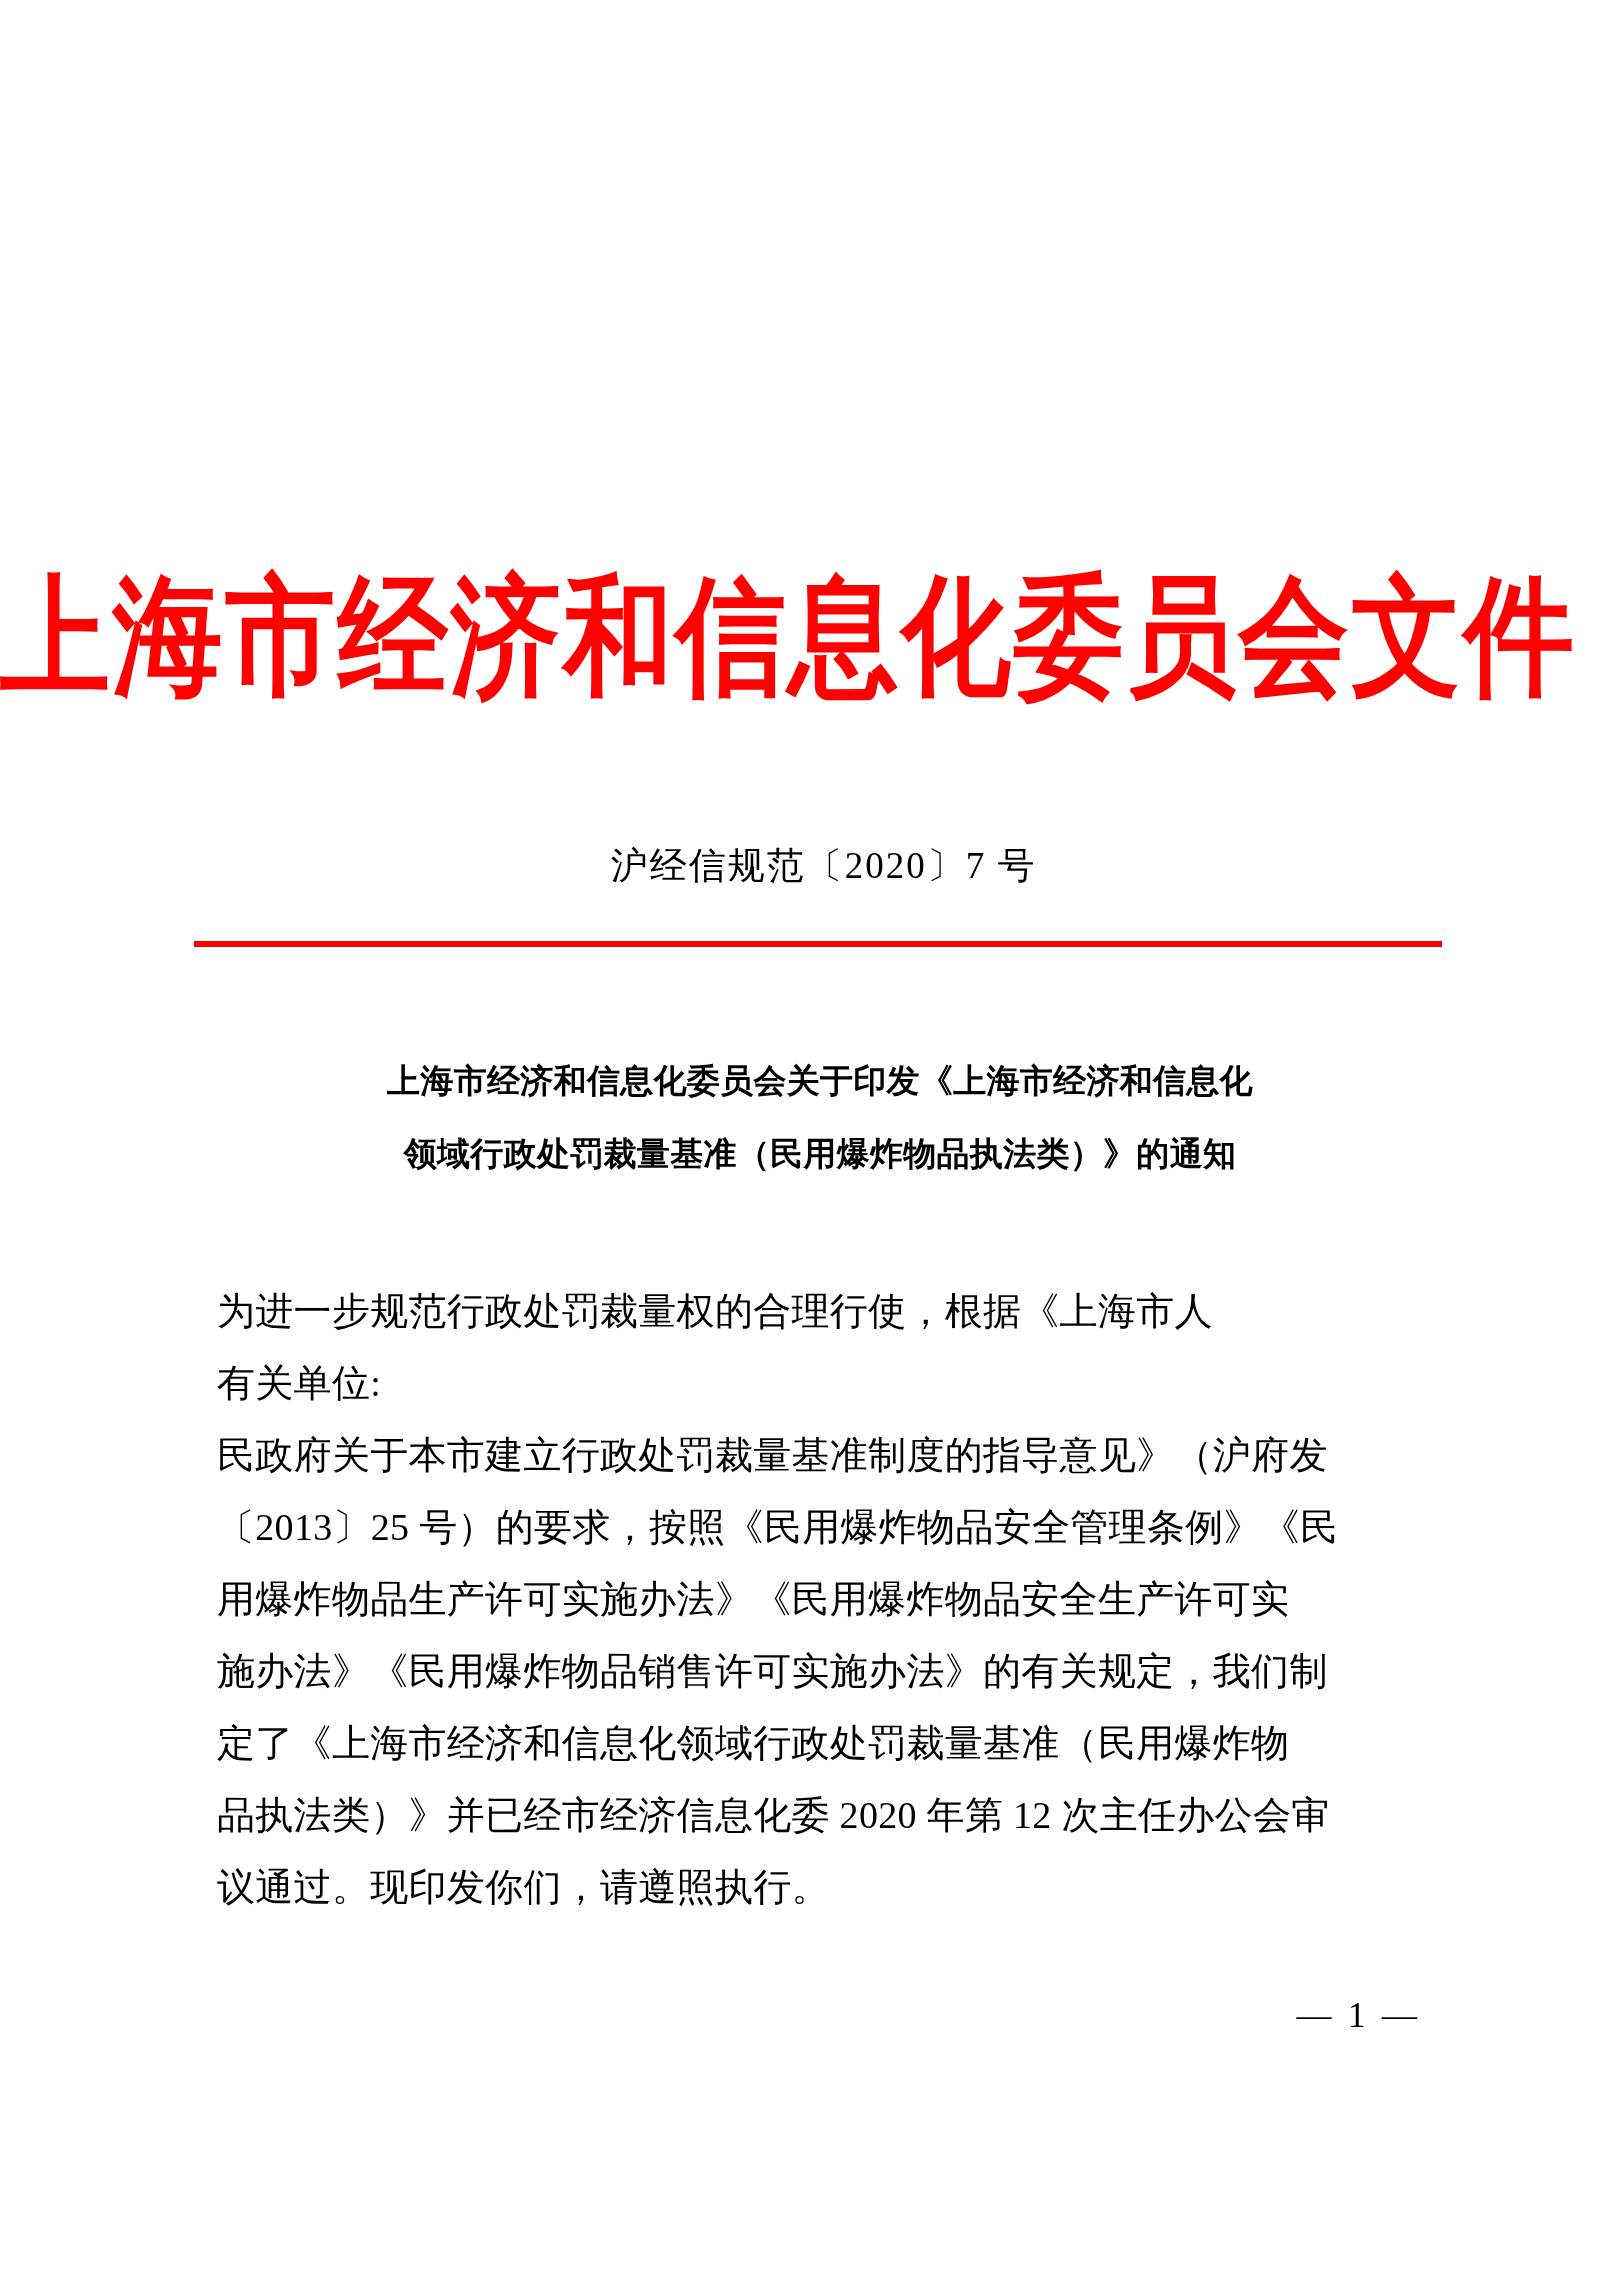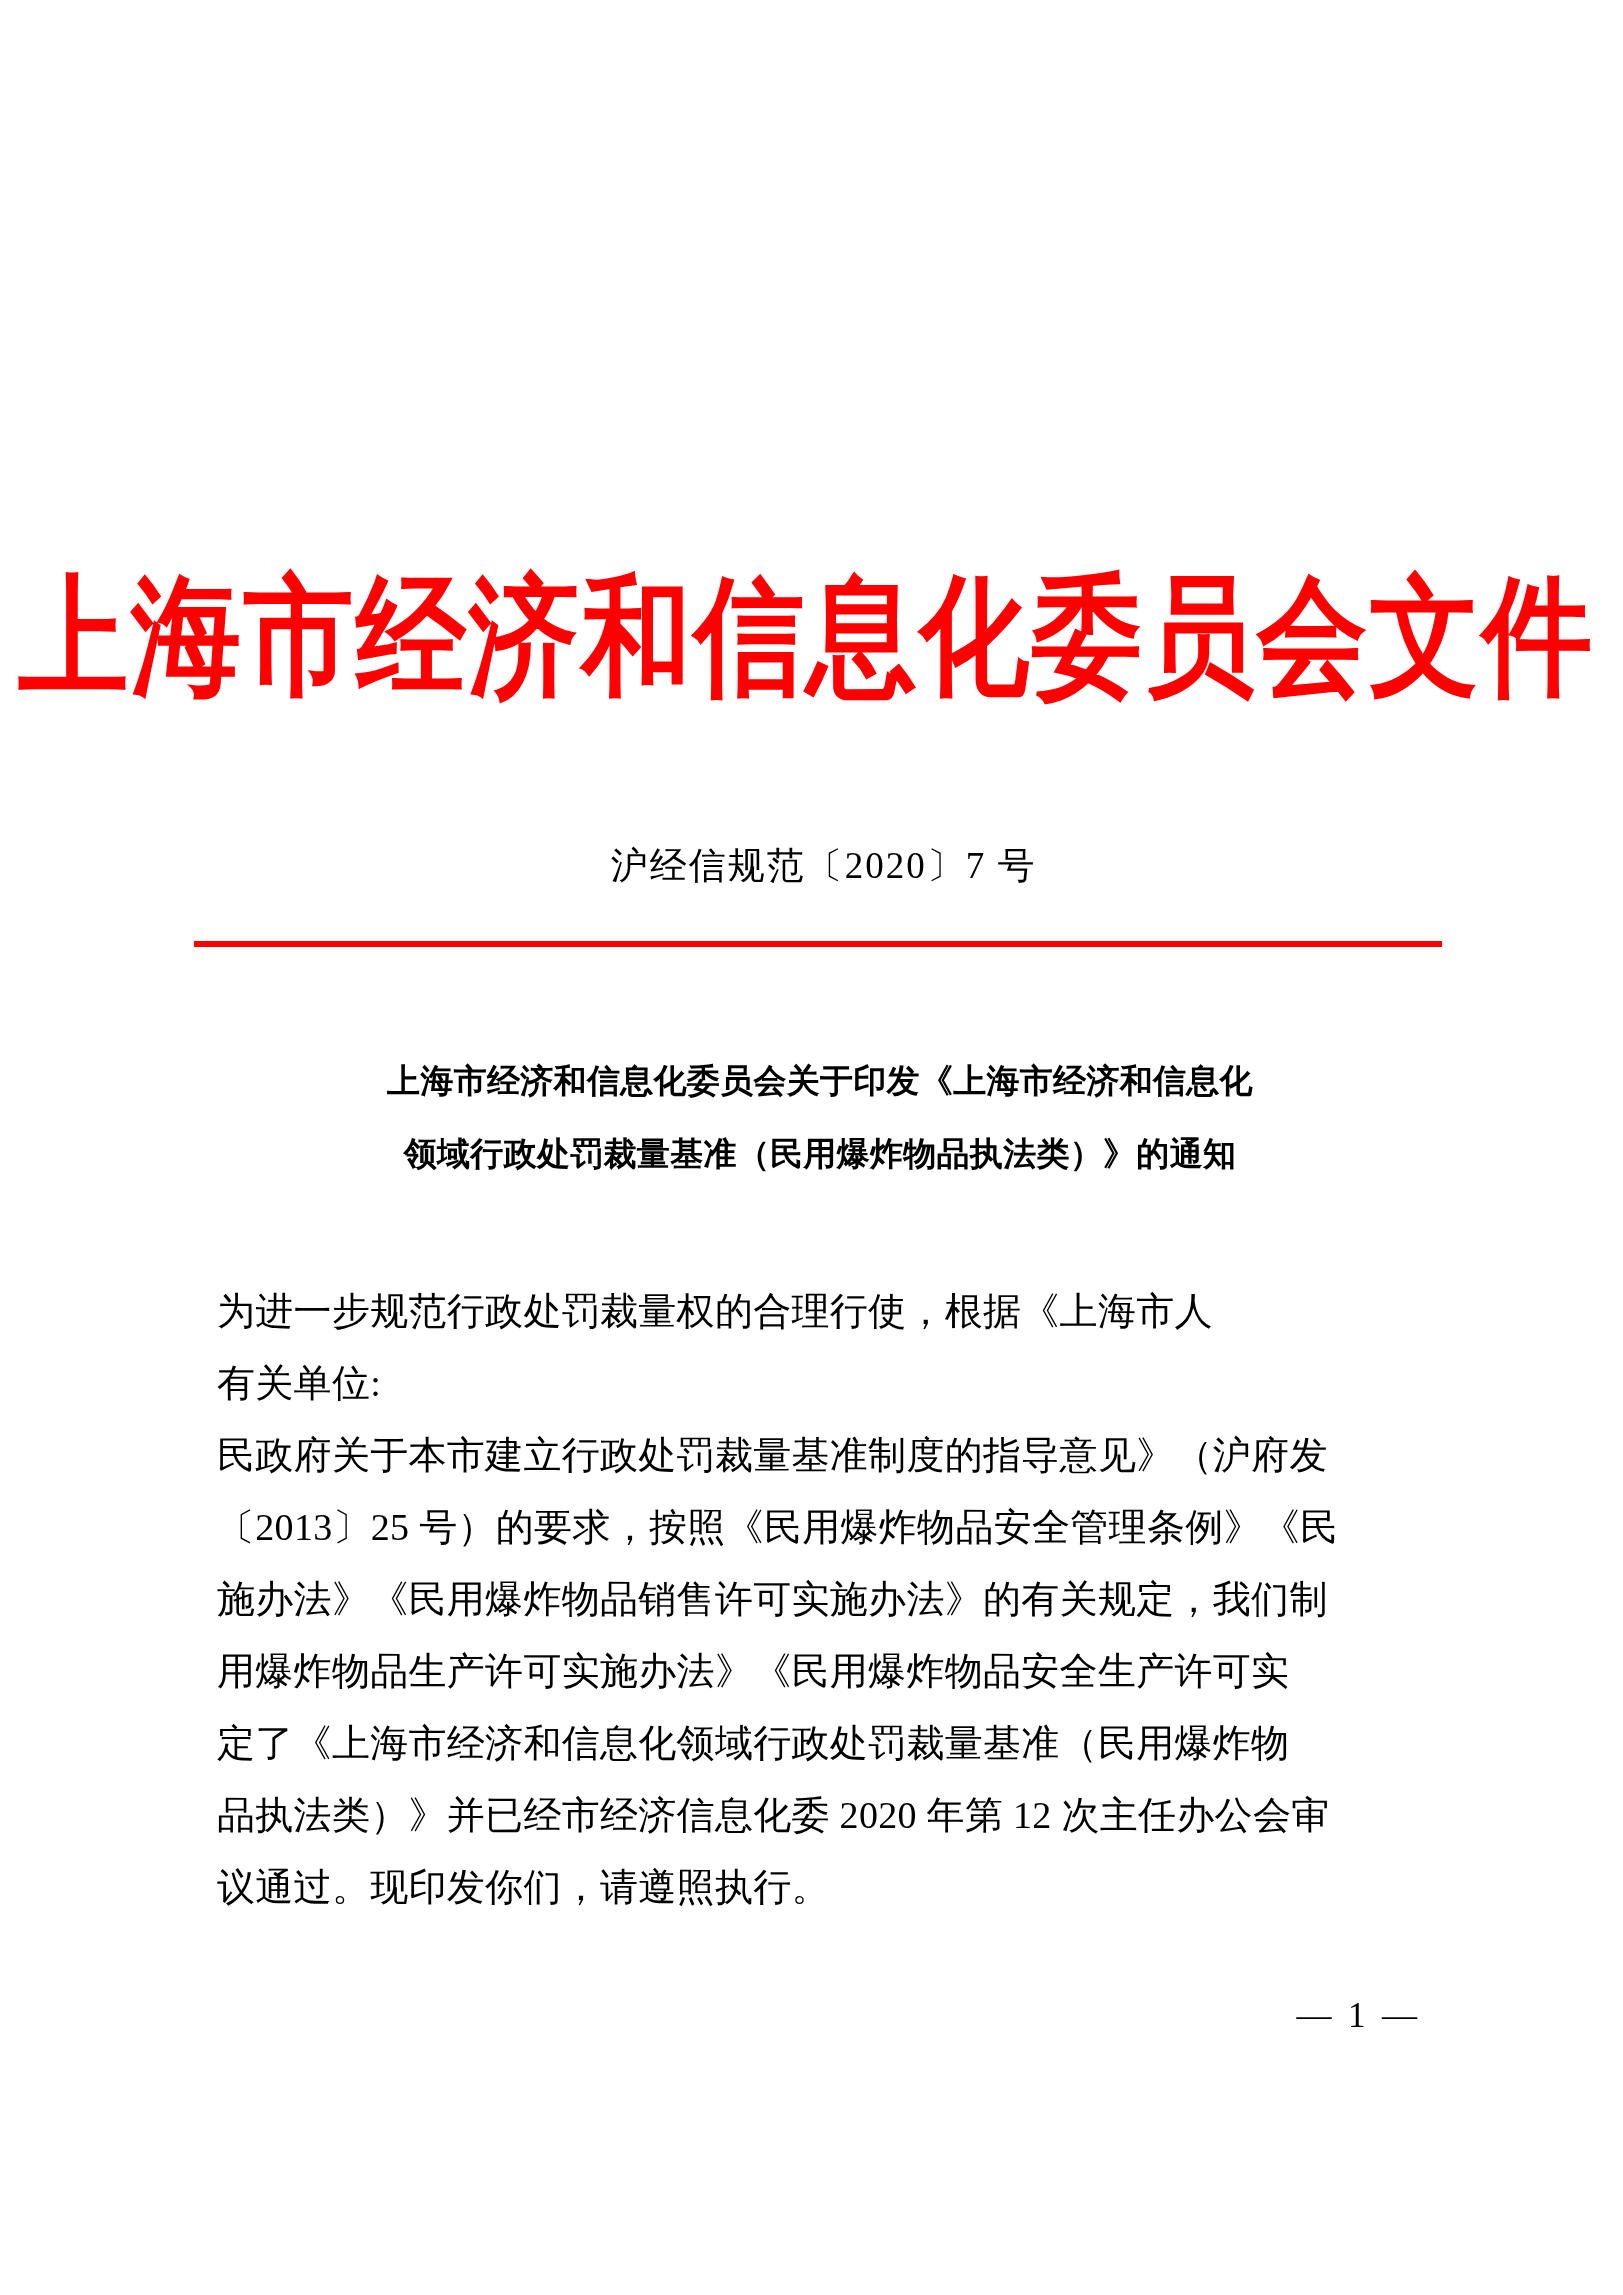--- a/index.html
+++ b/index.html
@@ -19,21 +19,20 @@
     overflow: hidden;
     box-sizing: border-box;
   }
 
   
   .masthead {
     position: absolute;
     left: 0;
     right: 10px;
     top: 563px;
-    text-align: center;
   }
   .masthead-title {
     display: inline-block;
     color: #ff0000;
     font-family: "Liberation Serif", "DejaVu Serif", serif;
     font-weight: bold;
     font-size: 110px;
     line-height: 1.15;
     letter-spacing: 2.6px;
     white-space: nowrap;
@@ -142,22 +141,22 @@
   <div class="doc-heading">
     <span class="hline">上海市经济和信息化委员会关于印发《上海市经济和信息化</span>
     <span class="hline">领域行政处罚裁量基准（民用爆炸物品执法类）》的通知</span>
   </div>
 
   <div class="body-block">
     <span class="body-line">为进一步规范行政处罚裁量权的合理行使，根据《上海市人</span>
     <span class="body-line salutation">有关单位:</span>
     <span class="body-line">民政府关于本市建立行政处罚裁量基准制度的指导意见》（沪府发</span>
     <span class="body-line">〔2013〕25 号）的要求，按照《民用爆炸物品安全管理条例》《民</span>
+    <span class="body-line">用爆炸物品生产许可实施办法》《民用爆炸物品安全生产许可实</span>
     <span class="body-line">施办法》《民用爆炸物品销售许可实施办法》的有关规定，我们制</span>
-    <span class="body-line">用爆炸物品生产许可实施办法》《民用爆炸物品安全生产许可实</span>
     <span class="body-line">定了《上海市经济和信息化领域行政处罚裁量基准（民用爆炸物</span>
     <span class="body-line">品执法类）》并已经市经济信息化委 2020 年第 12 次主任办公会审</span>
     <span class="body-line">议通过。现印发你们，请遵照执行。</span>
   </div>
 
   <div class="page-footer">— 1 —</div>
 
 </div>
 
 

